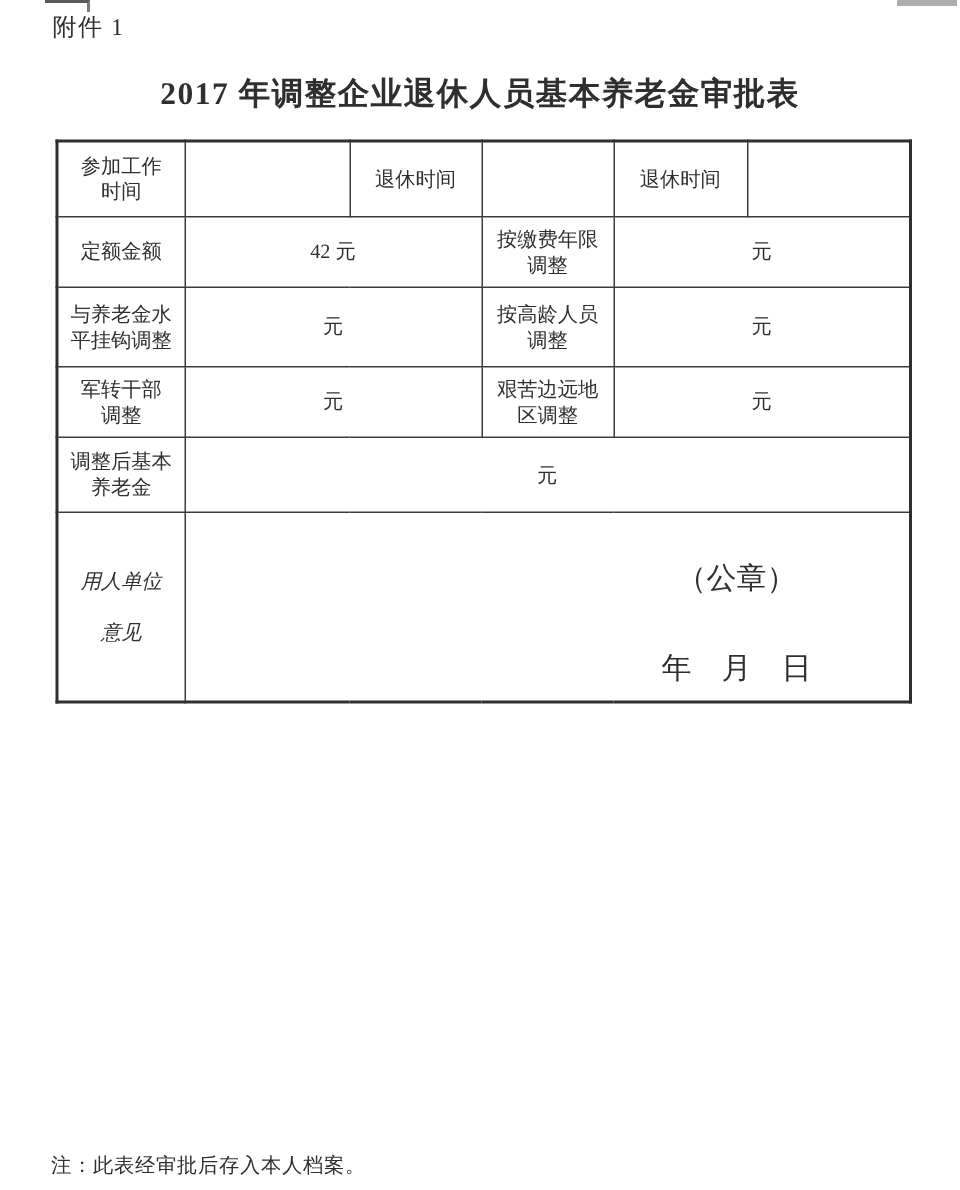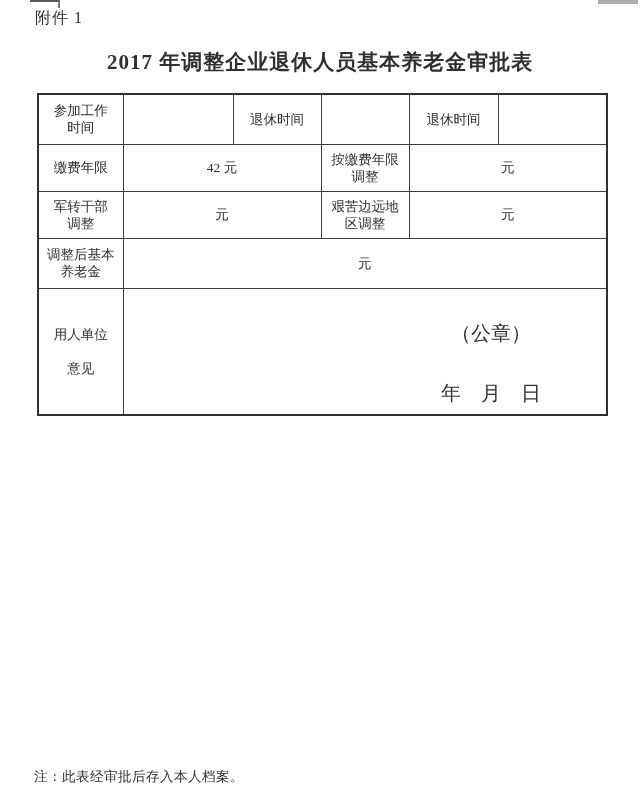--- a/index.html
+++ b/index.html
@@ -34,21 +34,21 @@
     border:1px solid #3c3c3c;
     text-align:center;vertical-align:middle;
     font-size:13.5px;
     white-space:pre-line;
     line-height:17px;
     padding:0;
     overflow:hidden;
   }
   td.val{font-size:14px;margin-left:44px;}
   
-  td.op-label{line-height:29px;font-size:14px;}
+  td.op-label{line-height:29px;font-size:14px;font-style:italic;}
   td.op-cell{position:relative;}
   .stamp-block{
     position:absolute;right:50px;top:50%;
     transform:translateY(-42%);
     width:130px;text-align:center;
     font-size:20px;line-height:30px;
   }
   .footnote{
     position:absolute;left:34px;top:768px;font-size:13.5px;letter-spacing:0.5px;
   }
@@ -75,23 +75,31 @@
     <tr style="height:50px">
       <td>参加工作
 时间</td>
       <td class="val"></td>
       <td>退休时间</td>
       <td class="val"></td>
       <td>退休时间</td>
       <td class="val"></td>
     </tr>
     <tr style="height:47px">
-      <td>缴费年限</td>
+      <td>定额金额</td>
       <td class="val" colspan="2">42 元</td>
       <td>按缴费年限
+调整</td>
+      <td class="val" colspan="2">元</td>
+    </tr>
+    <tr style="height:53px">
+      <td>与养老金水
+平挂钩调整</td>
+      <td class="val" colspan="2">元</td>
+      <td>按高龄人员
 调整</td>
       <td class="val" colspan="2">元</td>
     </tr>
     <tr style="height:47px">
       <td>军转干部
 调整</td>
       <td class="val" colspan="2">元</td>
       <td>艰苦边远地
 区调整</td>
       <td class="val" colspan="2">元</td>

